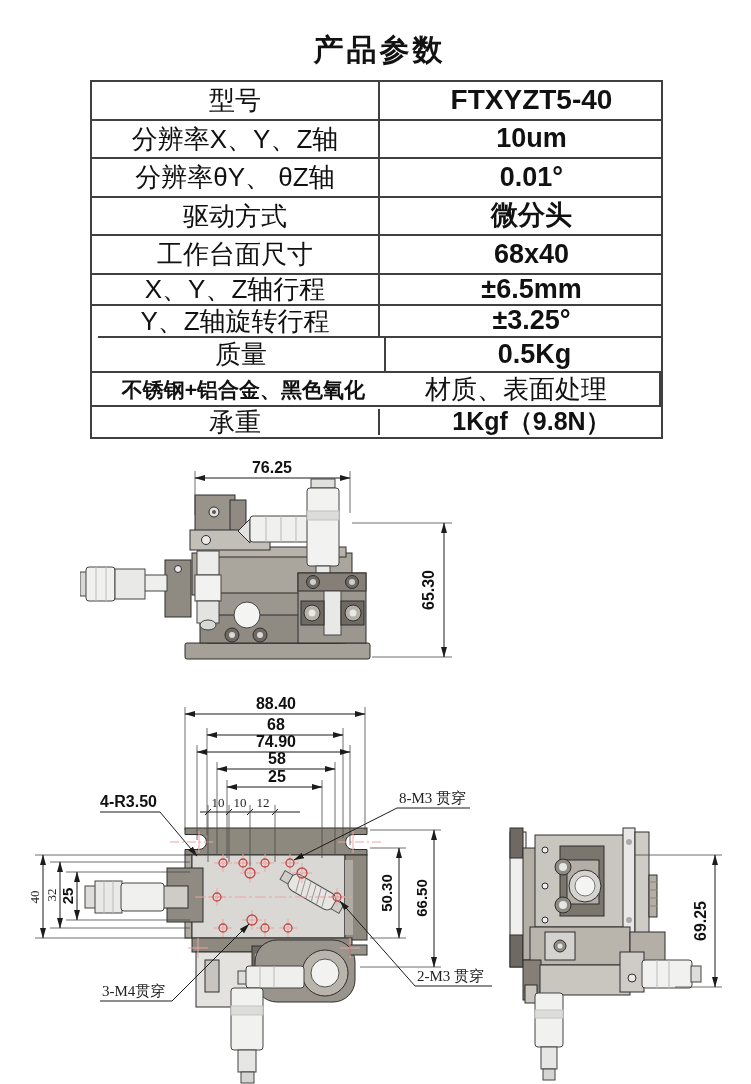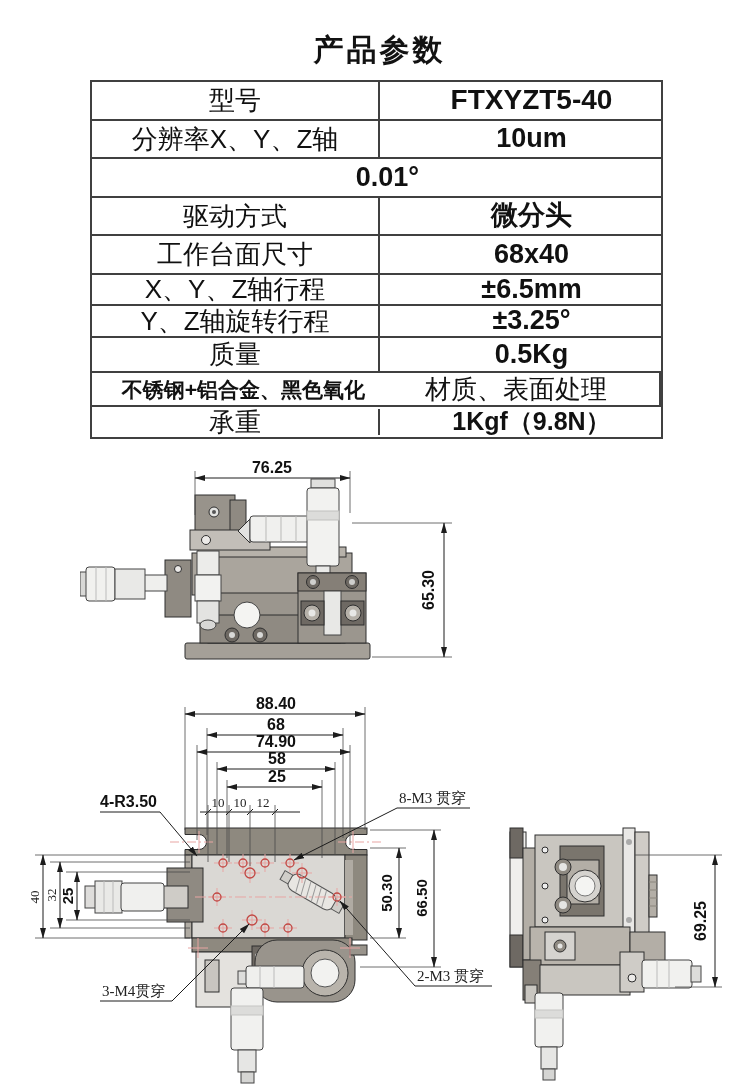--- a/index.html
+++ b/index.html
@@ -12,21 +12,21 @@
   .spec-table{position:absolute;left:90px;top:80px;width:573px;
       border:2px solid #404040;box-sizing:border-box;background:#fff;}
   .tr{display:flex;border-top:2px solid #404040;}
   .tr:first-child{border-top:none;}
   .td{display:flex;align-items:center;justify-content:center;box-sizing:border-box;
       line-height:1;white-space:nowrap;}
   .td.label{width:288px;border-right:2px solid #404040;font-size:26px;font-weight:500;}
   .td.value{flex:1;font-size:27px;font-weight:600;padding-left:22px;}
   .tr:nth-child(-n+5){height:36.5px;}
   .tr:nth-child(6),.tr:nth-child(7){height:29.5px;}
-  .tr:nth-child(8){height:33.5px;}
+  .tr:nth-child(8){height:33.5px;margin-left:6px;}
   .tr:nth-child(9){height:32px;}
   .tr:nth-child(10){height:29.5px;align-items:center;}
   .tr:nth-child(1) .value{font-size:28px;}
   .tr:nth-child(9) .value{font-size:21px;}
   .tr:nth-child(10) .value{font-size:25px;border-radius:9px;}
   
   svg{position:absolute;}
   #svg-side{left:80px;top:455px;}
   #svg-top{left:0;top:690px;}
   #svg-end{left:505px;top:820px;}
@@ -49,20 +49,21 @@
 <div class="spec-table">
   <div class="tr">
     <div class="td label">型号</div>
     <div class="td value">FTXYZT5-40</div>
   </div>
   <div class="tr">
     <div class="td label">分辨率X、Y、Z轴</div>
     <div class="td value">10um</div>
   </div>
   <div class="tr">
+    <div class="td label">分辨率θY、 θZ轴</div>
     <div class="td value">0.01°</div>
   </div>
   <div class="tr">
     <div class="td label">驱动方式</div>
     <div class="td value">微分头</div>
   </div>
   <div class="tr">
     <div class="td label">工作台面尺寸</div>
     <div class="td value">68x40</div>
   </div>

